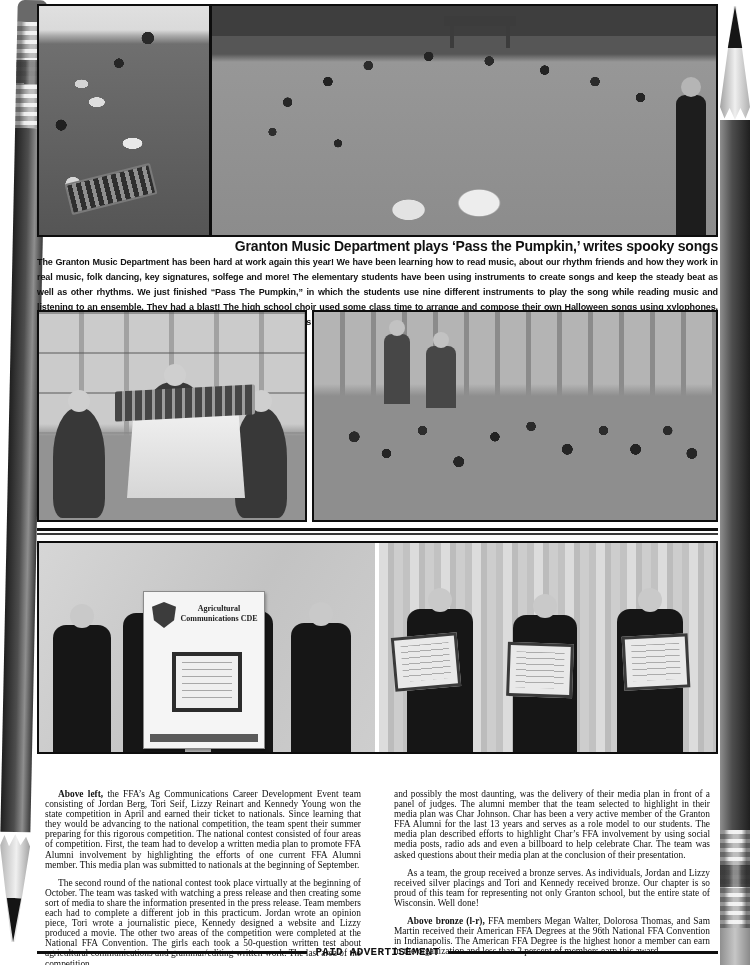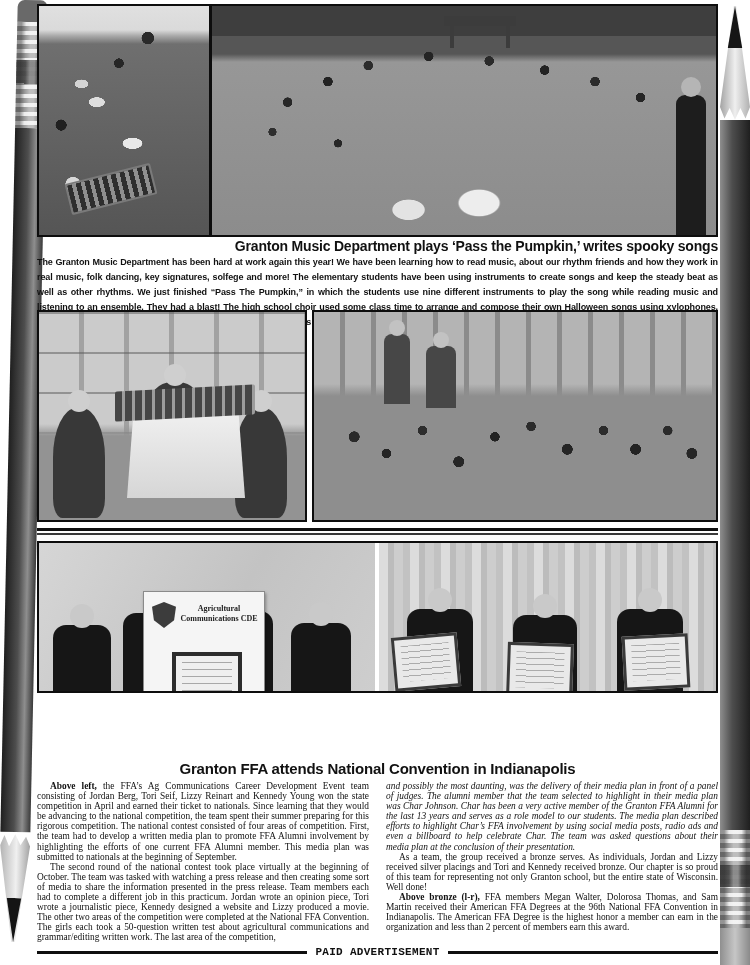--- a/index.html
+++ b/index.html
@@ -98,21 +98,21 @@
       width:22px;height:22px;border-radius:50%;background:#cfcfcf;}
   .xylo-stand{position:absolute;left:88px;top:92px;width:118px;height:94px;
       background:linear-gradient(180deg,#f2f2f2,#d6d6d6);clip-path:polygon(6% 0,94% 0,100% 100%,0 100%);}
   .xylo-bars{position:absolute;left:76px;top:76px;width:140px;height:30px;border-radius:2px;
       transform:skewY(-3deg);background:repeating-linear-gradient(90deg,#454545 0 7px,#9c9c9c 7px 10px);}
 
   
   .double-rule{position:absolute;left:37px;top:528px;width:681px;height:7px;box-sizing:border-box;
       border-top:3px solid #0f0f0f;border-bottom:2px solid #3a3a3a;}
 
-  .bottom-frame{left:37px;top:541px;width:681px;height:152px;display:flex;gap:4px;}
+  .bottom-frame{left:37px;top:541px;width:681px;height:213px;display:flex;gap:4px;}
   .photo-bl{width:336px;height:100%;background:linear-gradient(120deg,#d6d6d6,#c3c3c3 55%,#cecece);}
   .photo-br{flex:1;height:100%;
       background:repeating-linear-gradient(90deg,#dcdcdc 0 9px,#bcbcbc 9px 15px,#cdcdcd 15px 24px,#c2c2c2 24px 31px);}
   .fig{position:absolute;background:#161616;border-radius:13px 13px 0 0;}
   .fig::before{content:"";position:absolute;top:-21px;left:50%;transform:translateX(-50%);
       width:24px;height:24px;border-radius:50%;background:#c9c9c9;}
   .poster{position:absolute;left:104px;top:48px;width:120px;height:156px;background:#f5f5f5;
       border:1px solid #8a8a8a;z-index:2;box-shadow:1px 2px 3px rgba(0,0,0,.35);}
   .poster-emblem{position:absolute;left:8px;top:10px;width:24px;height:26px;background:#3c3c3c;
       clip-path:polygon(50% 0,100% 18%,92% 70%,50% 100%,8% 70%,0 18%);}
@@ -130,22 +130,22 @@
   .music-headline{position:absolute;left:37px;top:238px;width:681px;text-align:right;
       font-size:14px;font-weight:bold;letter-spacing:-.2px;}
   .music-body{position:absolute;left:37px;top:255px;width:681px;font-size:9px;line-height:15px;
       font-weight:bold;text-align:justify;letter-spacing:-.1px;}
   .ffa-headline{position:absolute;left:37px;top:760px;width:681px;text-align:center;
       font-size:15px;font-weight:bold;letter-spacing:-.2px;}
   .col{position:absolute;top:781px;width:332px;font-family:"Liberation Serif",serif;
       font-size:9.4px;line-height:10.1px;text-align:justify;}
   .col-left{left:37px;}
   .col-right{left:386px;}
-  .col p{margin:0;text-indent:13px;}
-  .col p.no-indent{text-indent:0;font-style:italic;}
+  .col p{margin:8px;text-indent:13px;}
+  .col p.no-indent{text-indent:0;}
   .lead{font-weight:bold;}
 
   .footer{position:absolute;left:37px;top:944px;width:681px;height:16px;display:flex;align-items:center;gap:8px;}
   .footer-rule{flex:1;border-top:3px solid #0f0f0f;}
   .footer-label{font-size:11px;font-weight:bold;letter-spacing:.3px;white-space:nowrap;font-family:Liberation Mono, monospace;}
 </style>
 </head>
 <body>
 
 <div class="page">
@@ -217,21 +217,20 @@
     <div class="photo photo-br">
       <div class="fig" style="left:28px;top:66px;width:66px;height:143px;"></div>
       <div class="fig" style="left:134px;top:72px;width:64px;height:137px;"></div>
       <div class="fig" style="left:238px;top:66px;width:66px;height:143px;"></div>
       <div class="cert" style="left:14px;top:92px;transform:rotate(-5deg);"></div>
       <div class="cert" style="left:128px;top:100px;transform:rotate(2deg);"></div>
       <div class="cert" style="left:244px;top:92px;transform:rotate(-3deg);"></div>
     </div>
   </div>
 
-  <div class="ffa-headline">Granton FFA attends National Convention in Indianapolis</div>
 
   <div class="col col-left">
     <p><span class="lead">Above left,</span><span> the FFA’s Ag Communications Career Development Event team consisting of Jordan Berg, Tori Seif, Lizzy Reinart and Kennedy Young won the state competition in April and earned their ticket to nationals. Since learning that they would be advancing to the national competition, the team spent their summer preparing for this rigorous competition. The national contest consisted of four areas of competition. First, the team had to develop a written media plan to promote FFA Alumni involvement by highlighting the efforts of one current FFA Alumni member. This media plan was submitted to nationals at the beginning of September.</span></p>
     <p>The second round of the national contest took place virtually at the beginning of October. The team was tasked with watching a press release and then creating some sort of media to share the information presented in the press release. Team members each had to complete a different job in this practicum. Jordan wrote an opinion piece, Tori wrote a journalistic piece, Kennedy designed a website and Lizzy produced a movie. The other two areas of the competition were completed at the National FFA Convention. The girls each took a 50-question written test about agricultural communications and grammar/editing written work. The last area of the competition,</p>
   </div>
 
   <div class="col col-right">
     <p class="no-indent">and possibly the most daunting, was the delivery of their media plan in front of a panel of judges. The alumni member that the team selected to highlight in their media plan was Char Johnson. Char has been a very active member of the Granton FFA Alumni for the last 13 years and serves as a role model to our students. The media plan described efforts to highlight Char’s FFA involvement by using social media posts, radio ads and even a billboard to help celebrate Char. The team was asked questions about their media plan at the conclusion of their presentation.</p>
     <p>As a team, the group received a bronze serves. As individuals, Jordan and Lizzy received silver placings and Tori and Kennedy received bronze. Our chapter is so proud of this team for representing not only Granton school, but the entire state of Wisconsin. Well done!</p>
     <p><span class="lead">Above bronze (l-r),</span><span> FFA members Megan Walter, Dolorosa Thomas, and Sam Martin received their American FFA Degrees at the 96th National FFA Convention in Indianapolis. The American FFA Degree is the highest honor a member can earn in the organization and less than 2 percent of members earn this award.</span></p>

